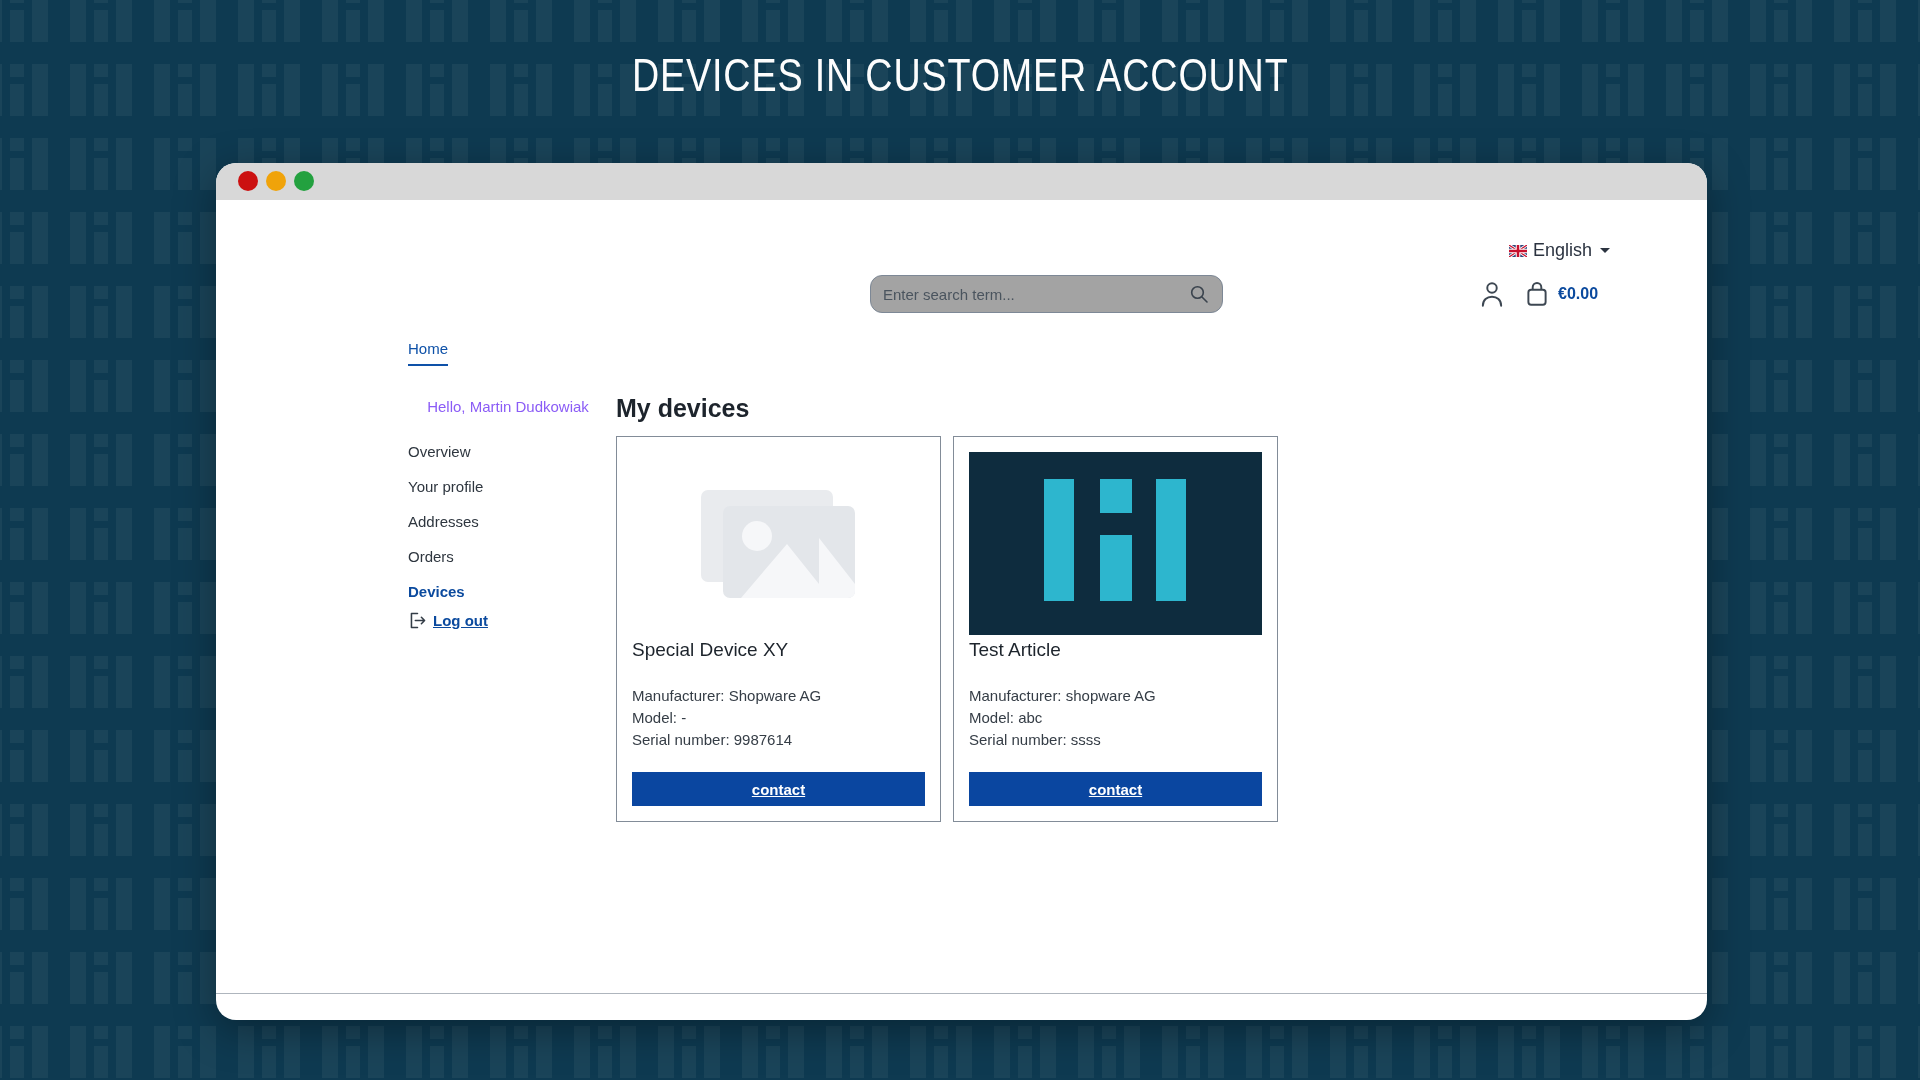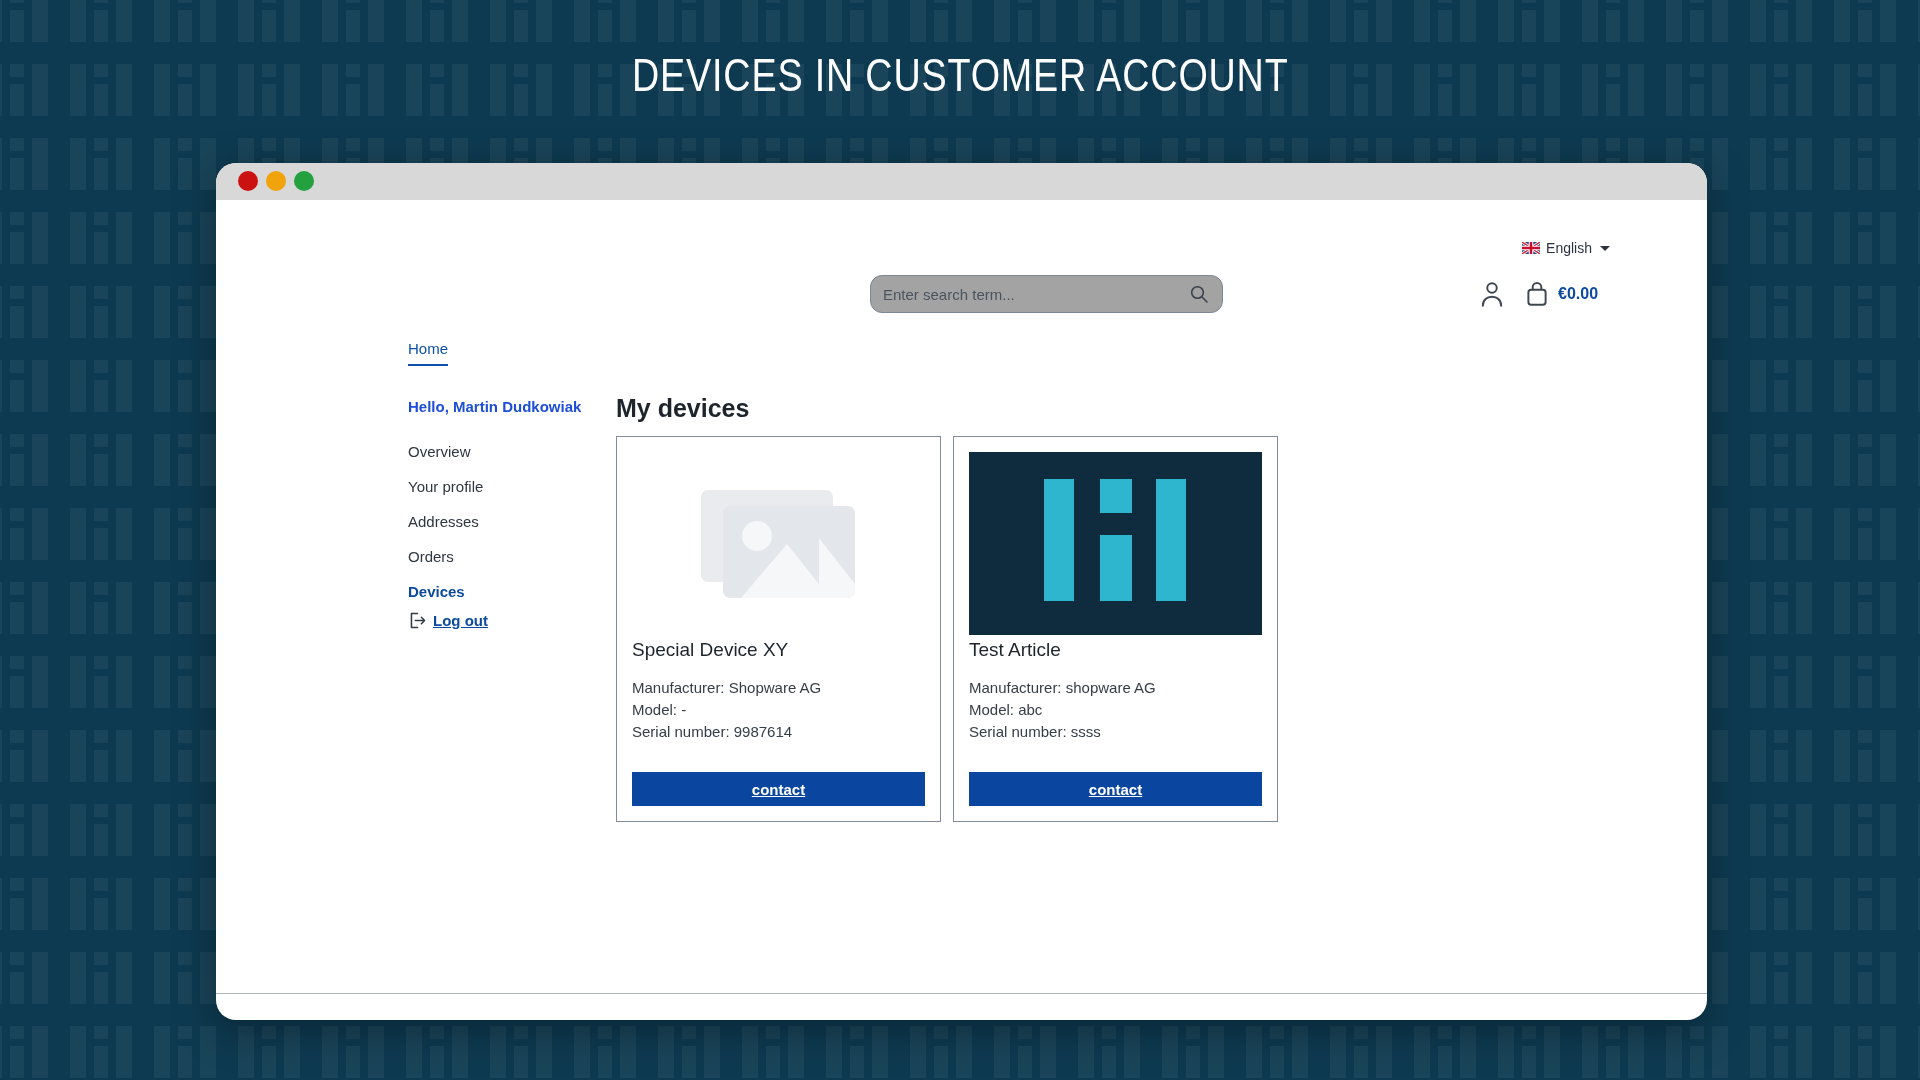--- a/index.html
+++ b/index.html
@@ -30,21 +30,21 @@
   .traffic.red { left:22px; background:#cc1111; }
   .traffic.yellow { left:50px; background:#f0a30a; }
   .traffic.green { left:78px; background:#23a13f; }
 
   .win-body { position:relative; width:100%; height:820px; }
 
   
   .language {
     position:absolute; top:40px; right:97px;
     display:flex; align-items:center; gap:6px;
-    font-size:14px; color:#2b3340; cursor:pointer;
+    font-size:18px; color:#2b3340; cursor:pointer;
   }
   .caret-down {
     width:0; height:0; border-left:5px solid transparent;
     border-right:5px solid transparent; border-top:5px solid #2b3340;
     margin-left:2px;
   }
 
   
   .logo { position:absolute; left:192px; top:63px; font-size:40px; color:#4e545b; letter-spacing:-0.5px; }
   .logo .bold { font-weight:800; }
@@ -71,40 +71,40 @@
 
   
   .nav-home {
     position:absolute; left:192px; top:140px;
     font-size:15px; color:#0e51a8; padding-bottom:7px;
     border-bottom:2px solid #0e51a8; cursor:pointer;
   }
 
   
   .sidebar { position:absolute; left:192px; top:198px; width:200px; }
-  .greeting { font-size:15px; font-weight:700; color:#1d4ed8; }
+  .greeting { font-size:15px; font-weight:400; color:#8b5cf6;text-align:center; }
   .side-item { position:absolute; left:0; font-size:15px; color:#2e363f; cursor:pointer; white-space:nowrap; }
   .side-item.i0 { top:45px; }
   .side-item.i1 { top:80px; }
   .side-item.i2 { top:115px; }
   .side-item.i3 { top:150px; }
   .side-item.i4 { top:185px; color:#0b4a9e; font-weight:700; }
   .logout { position:absolute; top:213px; left:0; display:flex; align-items:center; gap:6px; cursor:pointer; }
   .logout span { font-size:15px; font-weight:700; color:#0b4a9e; text-decoration:underline; }
 
   
   .main-heading { position:absolute; left:400px; top:194px; font-size:25px; font-weight:700; color:#1d242c; }
   .cards { position:absolute; left:400px; top:236px; display:flex; gap:12px; }
   .card {
     width:325px; height:386px; border:1px solid #828c98; background:#fff;
     padding:15px; position:relative;
   }
   .card-image { width:293px; height:183px; display:flex; align-items:center; justify-content:center; overflow:hidden; }
   .card-title { margin-top:4px; font-size:19px; font-weight:400; color:#1d242c; }
-  .card-meta { margin-top:16px; font-size:15px; color:#353d46; line-height:22px; }
+  .card-meta { margin-top:24px; font-size:15px; color:#353d46; line-height:22px; }
   .contact-btn {
     position:absolute; left:15px; right:15px; bottom:15px; height:34px;
     background:#0a46a0; border:none; color:#ffffff; font-size:15px; font-weight:700;
     text-decoration:underline; cursor:pointer; font-family:inherit;
     display:flex; align-items:center; justify-content:center;
   }
 
   
   .footer-divider { position:absolute; left:0; right:0; top:793px; border-top:1px solid #aeb5bd; }
 

